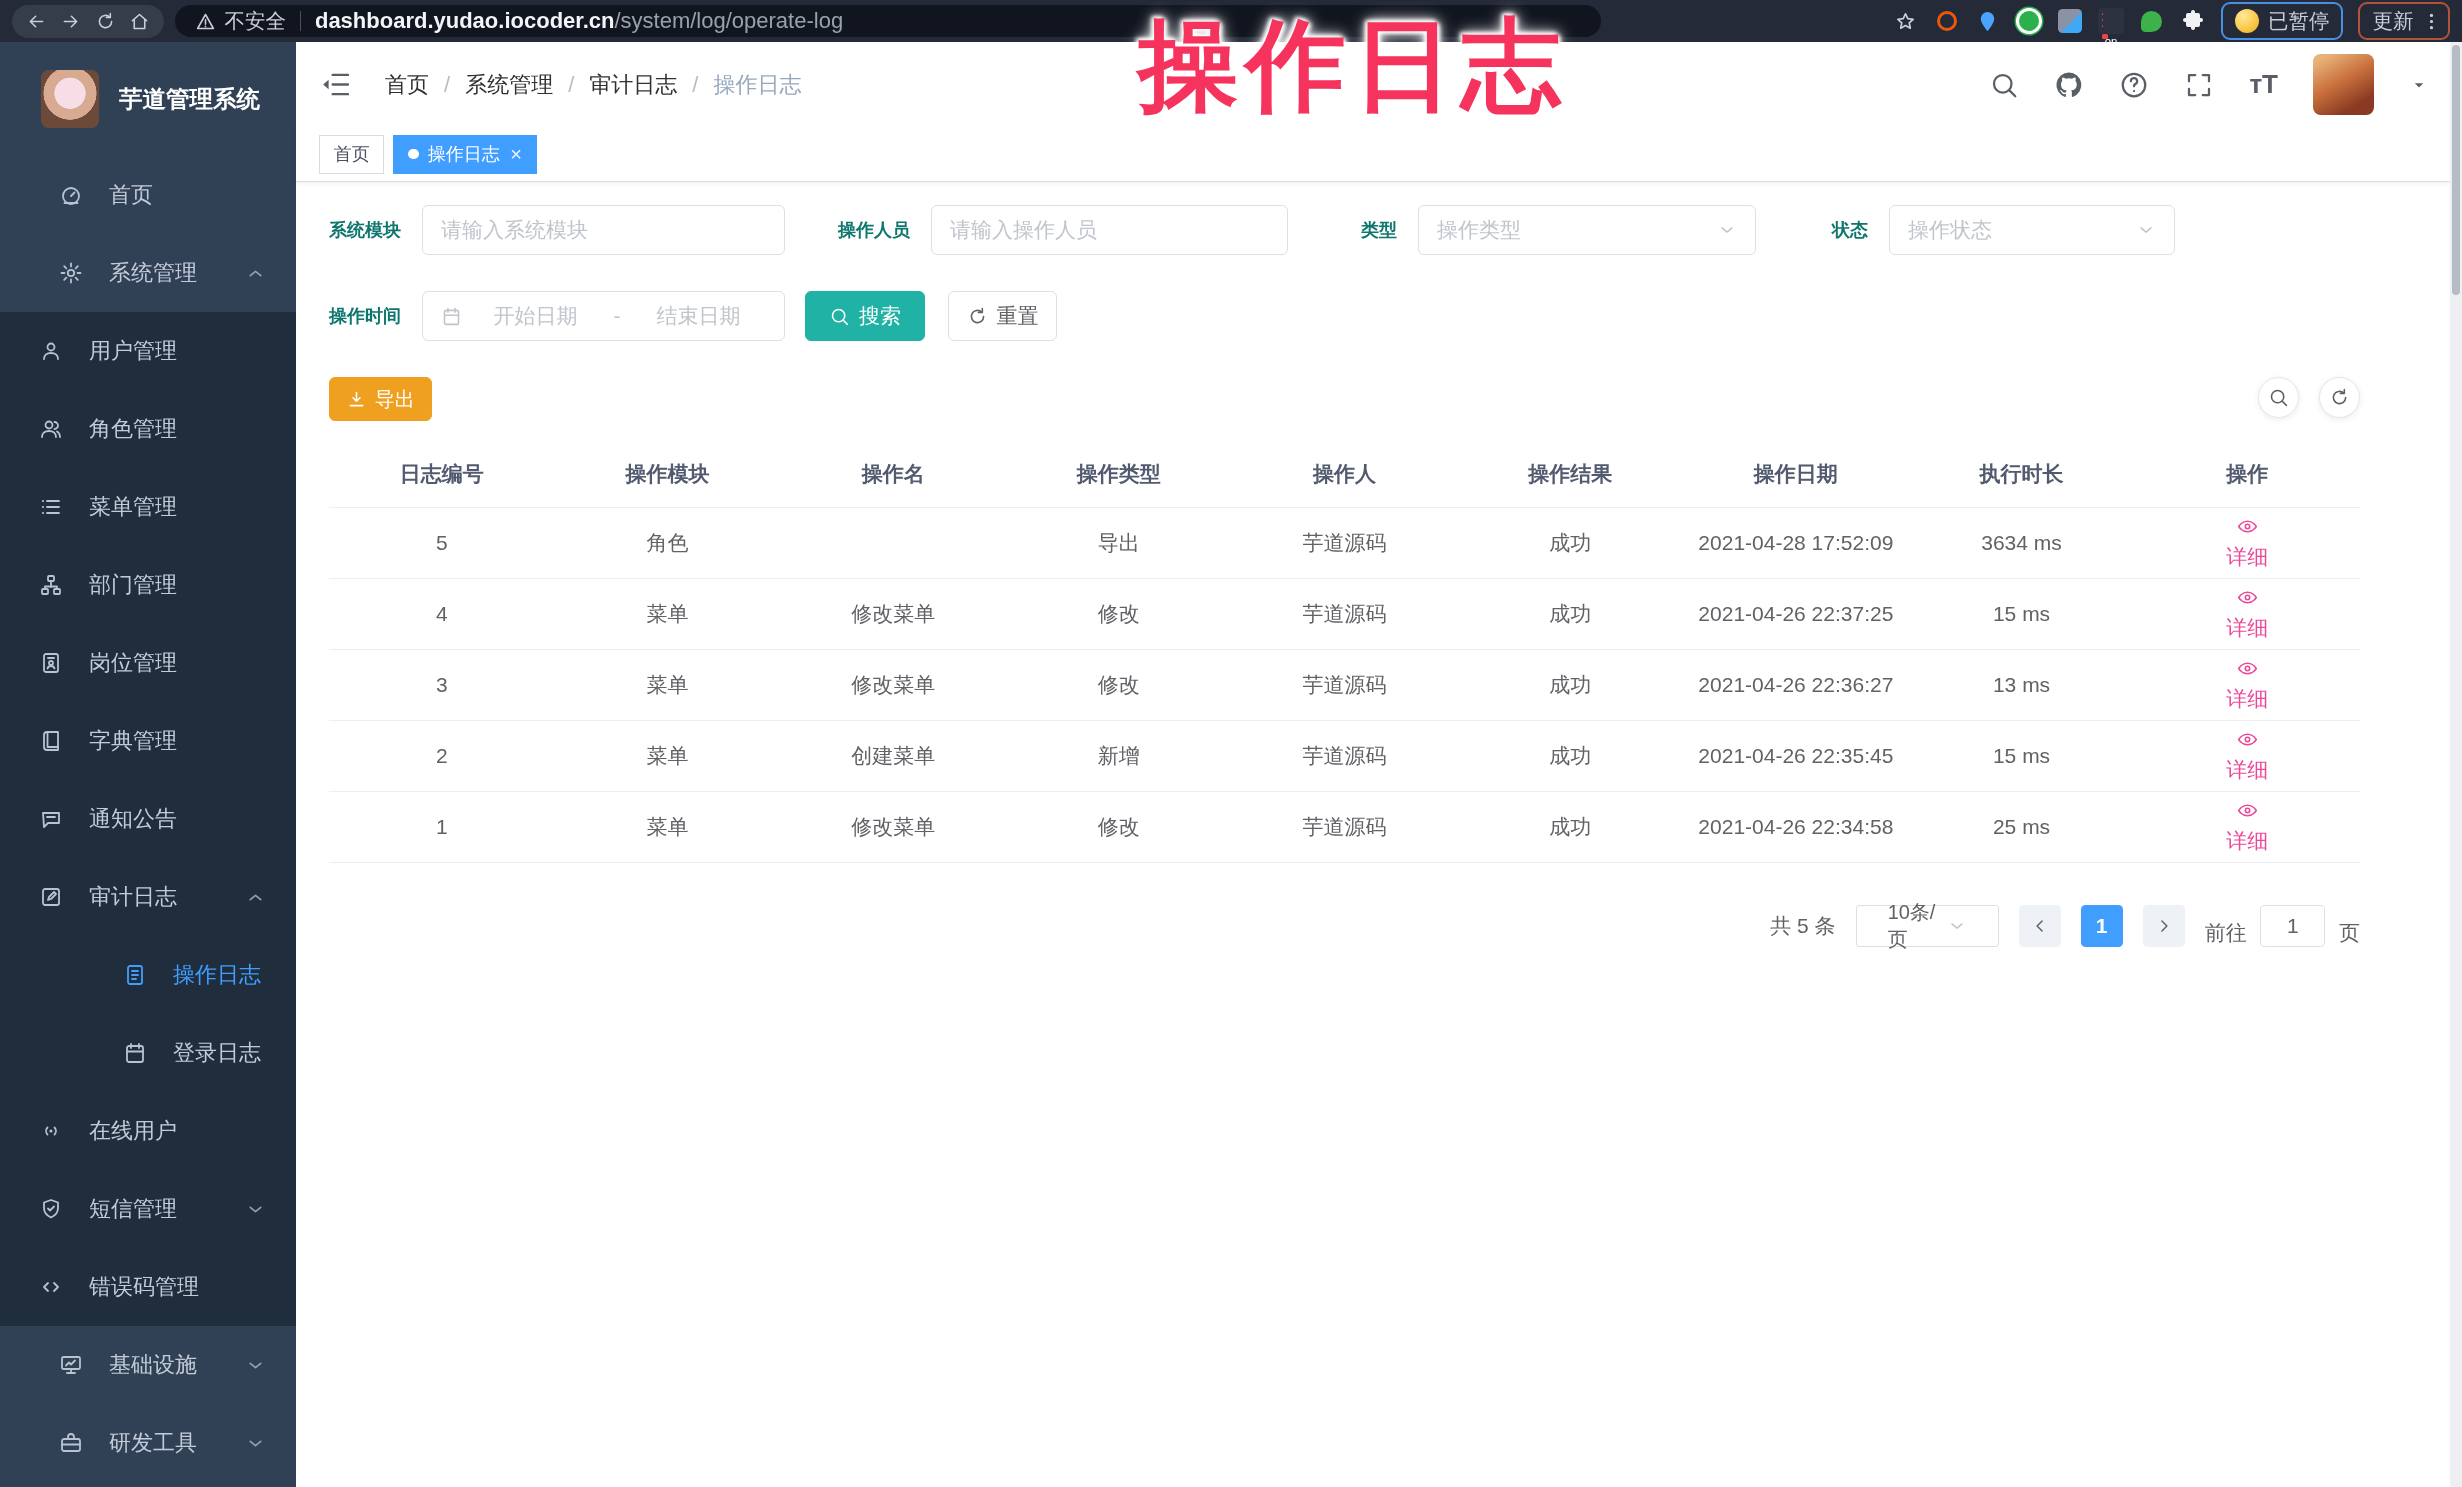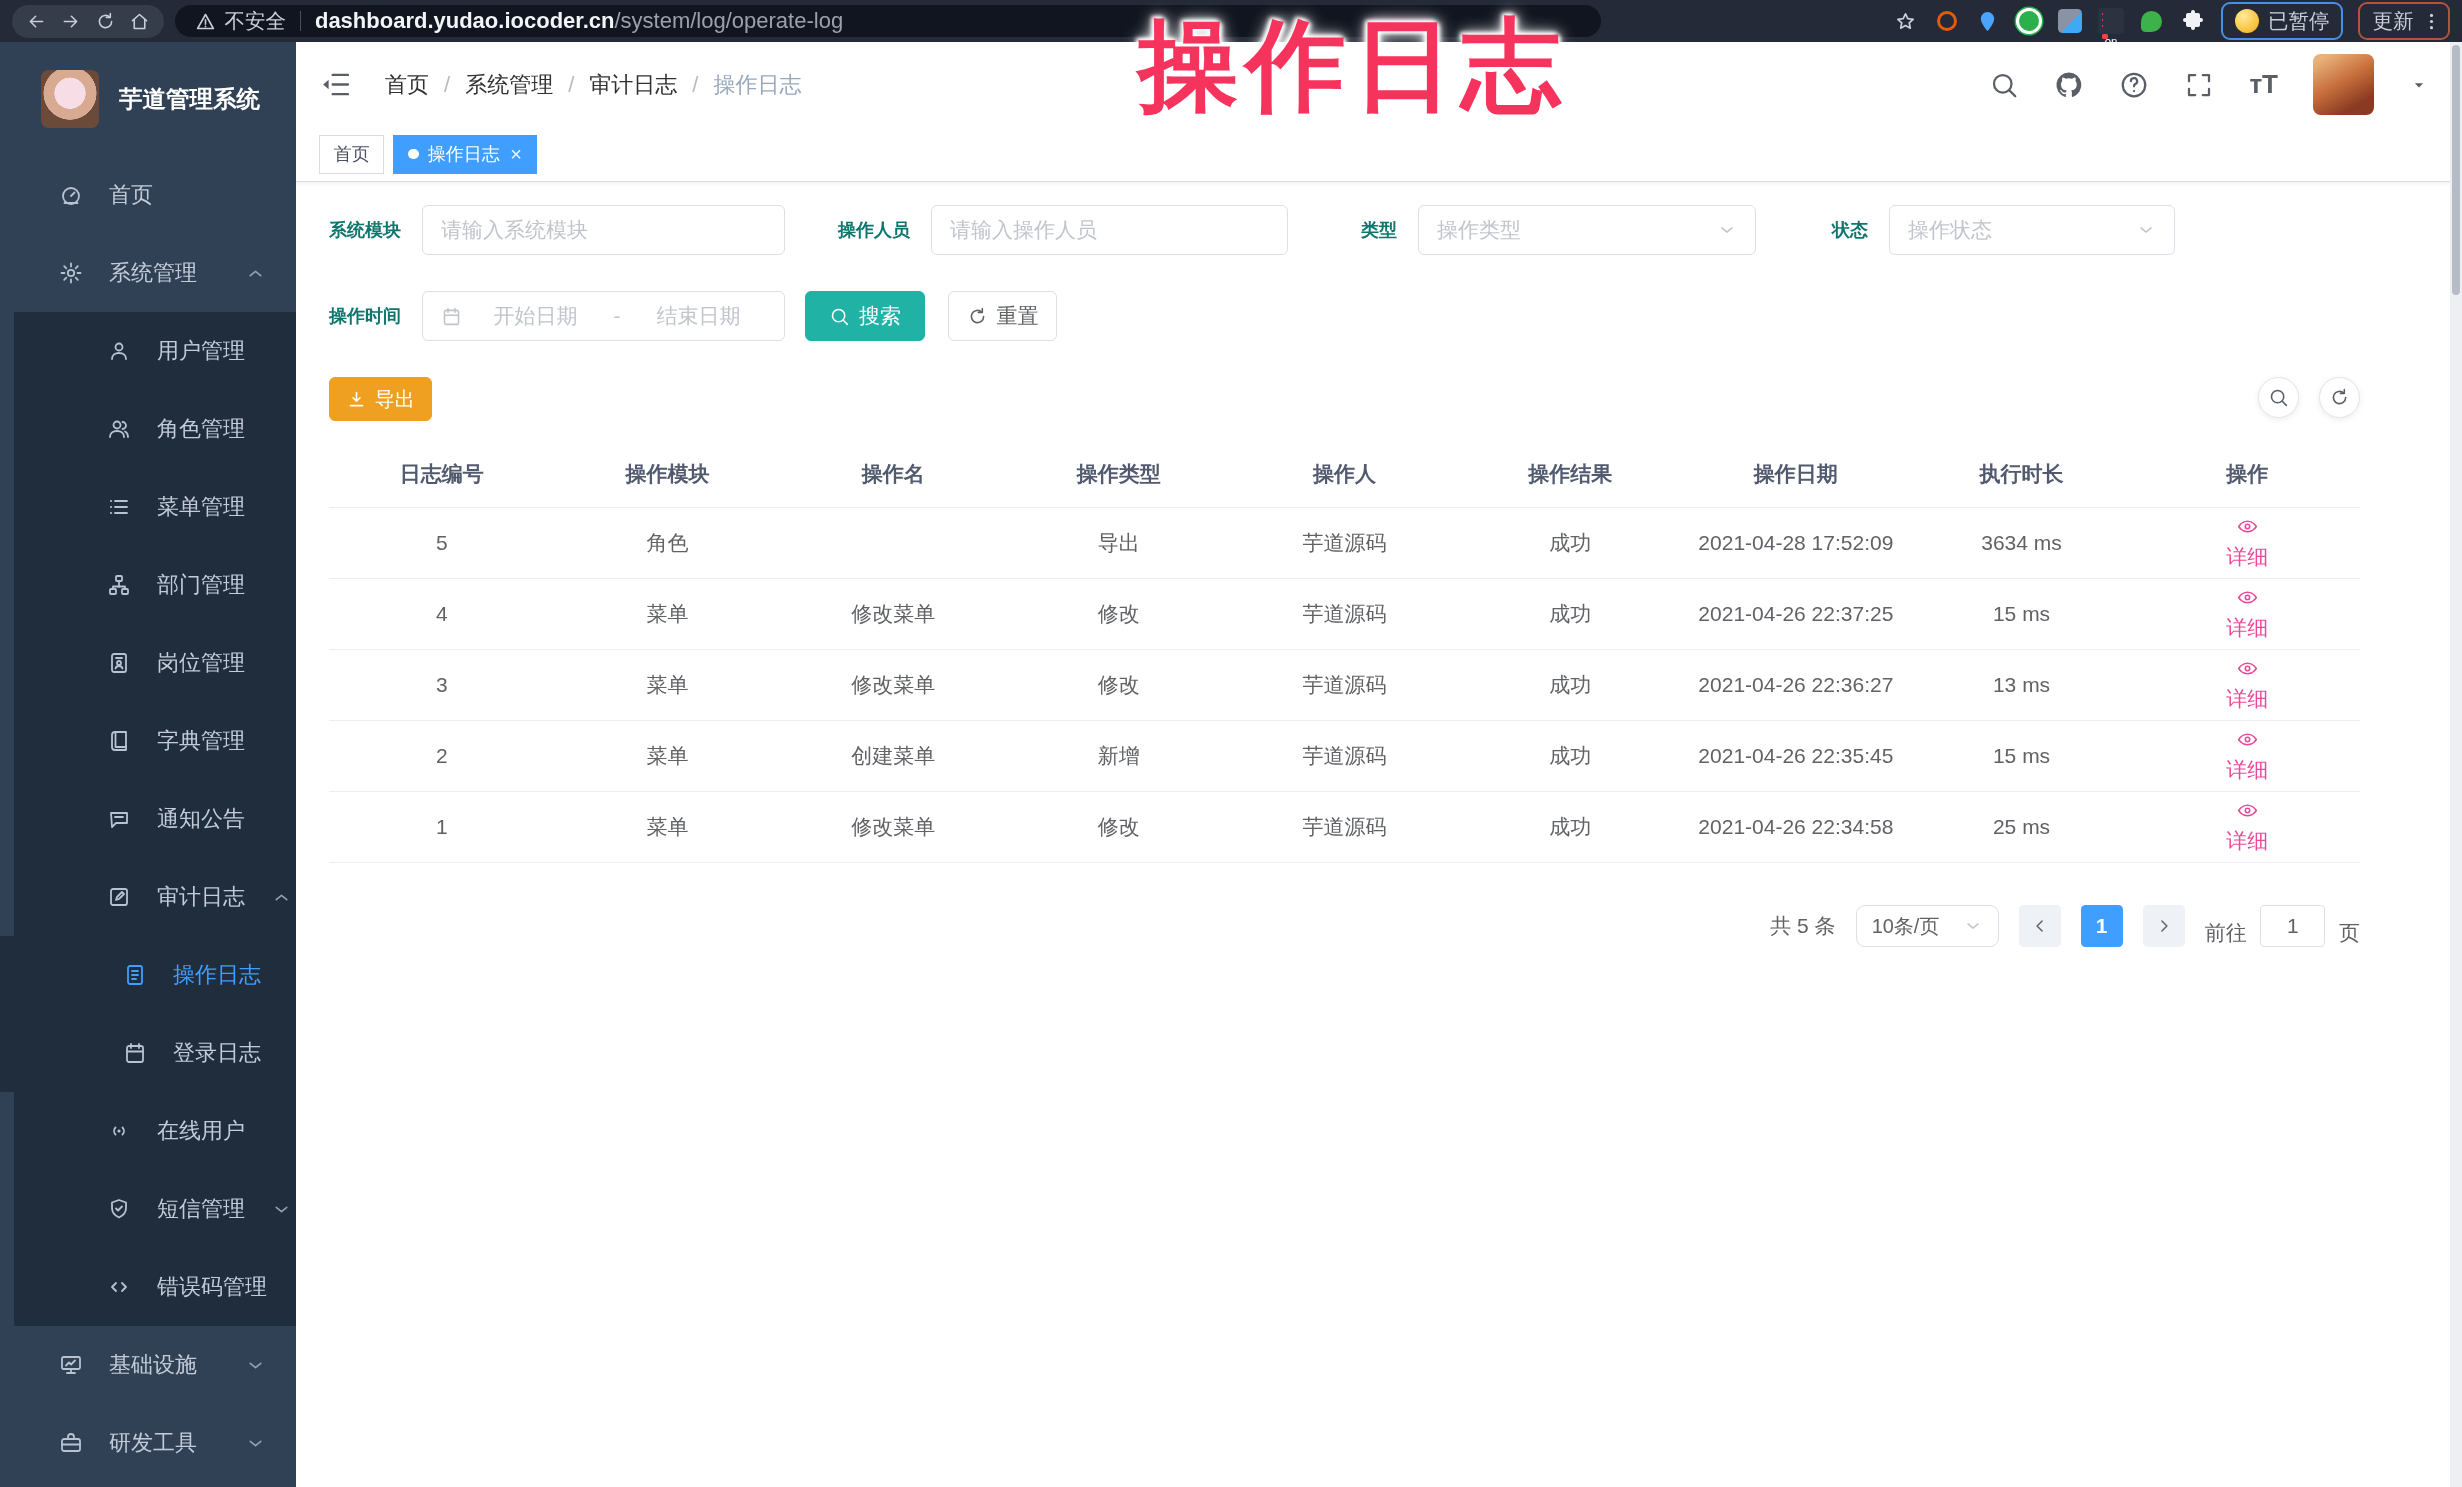--- a/index.html
+++ b/index.html
@@ -47,21 +47,21 @@
   
   .sidebar { width:296px; flex:0 0 296px; background:#304156; overflow:hidden; }
   .logo-row { height:114px; display:flex; align-items:center; gap:20px; padding-left:41px; background:#304156; }
   .logo-img { width:58px; height:58px; border-radius:7.6px; flex:0 0 auto;
     background:radial-gradient(circle at 50% 40%, #f6dde6 0 34%, #d8aa92 35% 58%, #6b4a3a 59%); }
   .logo-title { color:#fff; font-size:23.5px; font-weight:700; white-space:nowrap; }
   .s-item { height:78px; display:flex; align-items:center; gap:26px; cursor:pointer;
     font-size:22px; color:#c3cbd8; background:#304156; white-space:nowrap; }
   .s-item.dark { background:#1f2d3d; }
   .s-item.lv0 { padding-left:59px; }
-  .s-item.lv1 { padding-left:93px;margin-left:14px; }
+  .s-item.lv1 { padding-left:39px; }
   .s-item.lv2 { padding-left:123px; }
   .s-icon { width:24px; height:24px; flex:0 0 auto; color:#b8c2d0; }
   .s-item.active, .s-item.active .s-icon { color:#409eff; }
   .s-chevron { width:21px; height:21px; margin-left:auto; margin-right:30px; color:#96a2b2; flex:0 0 auto; }
 
   
   .main { flex:1; min-width:0; display:flex; flex-direction:column; background:#fff; }
   .navbar { height:85px; display:flex; align-items:center; padding:0 33px 0 23px; background:#fff; }
   .hamburger { width:33px; height:33px; color:#5a5e66; cursor:pointer; }
   .breadcrumb { display:flex; align-items:center; gap:15px; margin-left:33px; font-size:22px; }
@@ -117,22 +117,22 @@
   .t-head { height:67px; }
   .t-head .t-cell { font-weight:700; color:#515a6e; }
   .t-body-row { height:71px; }
   .t-cell { flex:1 1 0; text-align:center; font-size:21px; color:#606266; white-space:nowrap; overflow:hidden; }
   .detail-link { color:#ec4899; display:inline-flex; align-items:center; gap:6px; cursor:pointer;flex-direction:column; }
   .eicon { width:21px; height:21px; }
 
   
   .pagination { display:flex; align-items:center; justify-content:flex-end; gap:20px; margin-top:42px;
     font-size:21px; color:#606266; }
-  .page-size { width:143px; height:42px; border:0.8px solid #dcdfe6; border-radius:9px; display:flex;
-    align-items:center; justify-content:space-between; padding:0 15px; font-size:20px; color:#606266; cursor:pointer; }
+  .page-size { width:143px; height:42px; border:0.8px solid #dcdfe6; border-radius:3px; display:flex;
+    align-items:center; justify-content:space-between; padding:0 31px; font-size:20px; color:#606266; cursor:pointer; }
   .page-btn { width:42px; height:42px; border-radius:4.6px; background:#eef1f6; color:#606266;
     display:flex; align-items:center; justify-content:center; cursor:pointer; }
   .page-btn span { width:20px; height:20px; }
   .page-btn.active { background:#409eff; color:#fff; font-weight:700; font-size:21px; }
   .goto-wrap { display:flex; align-items:flex-end; gap:13.7px; }
   .goto-input { width:65px; height:42px; border:0.8px solid #dcdfe6; border-radius:4.6px; text-align:center;
     font-size:21px; color:#606266; outline:none; }
 
   
   .annotation { position:absolute; left:1138px; top:0px; z-index:60; font-size:100px; font-weight:700;

